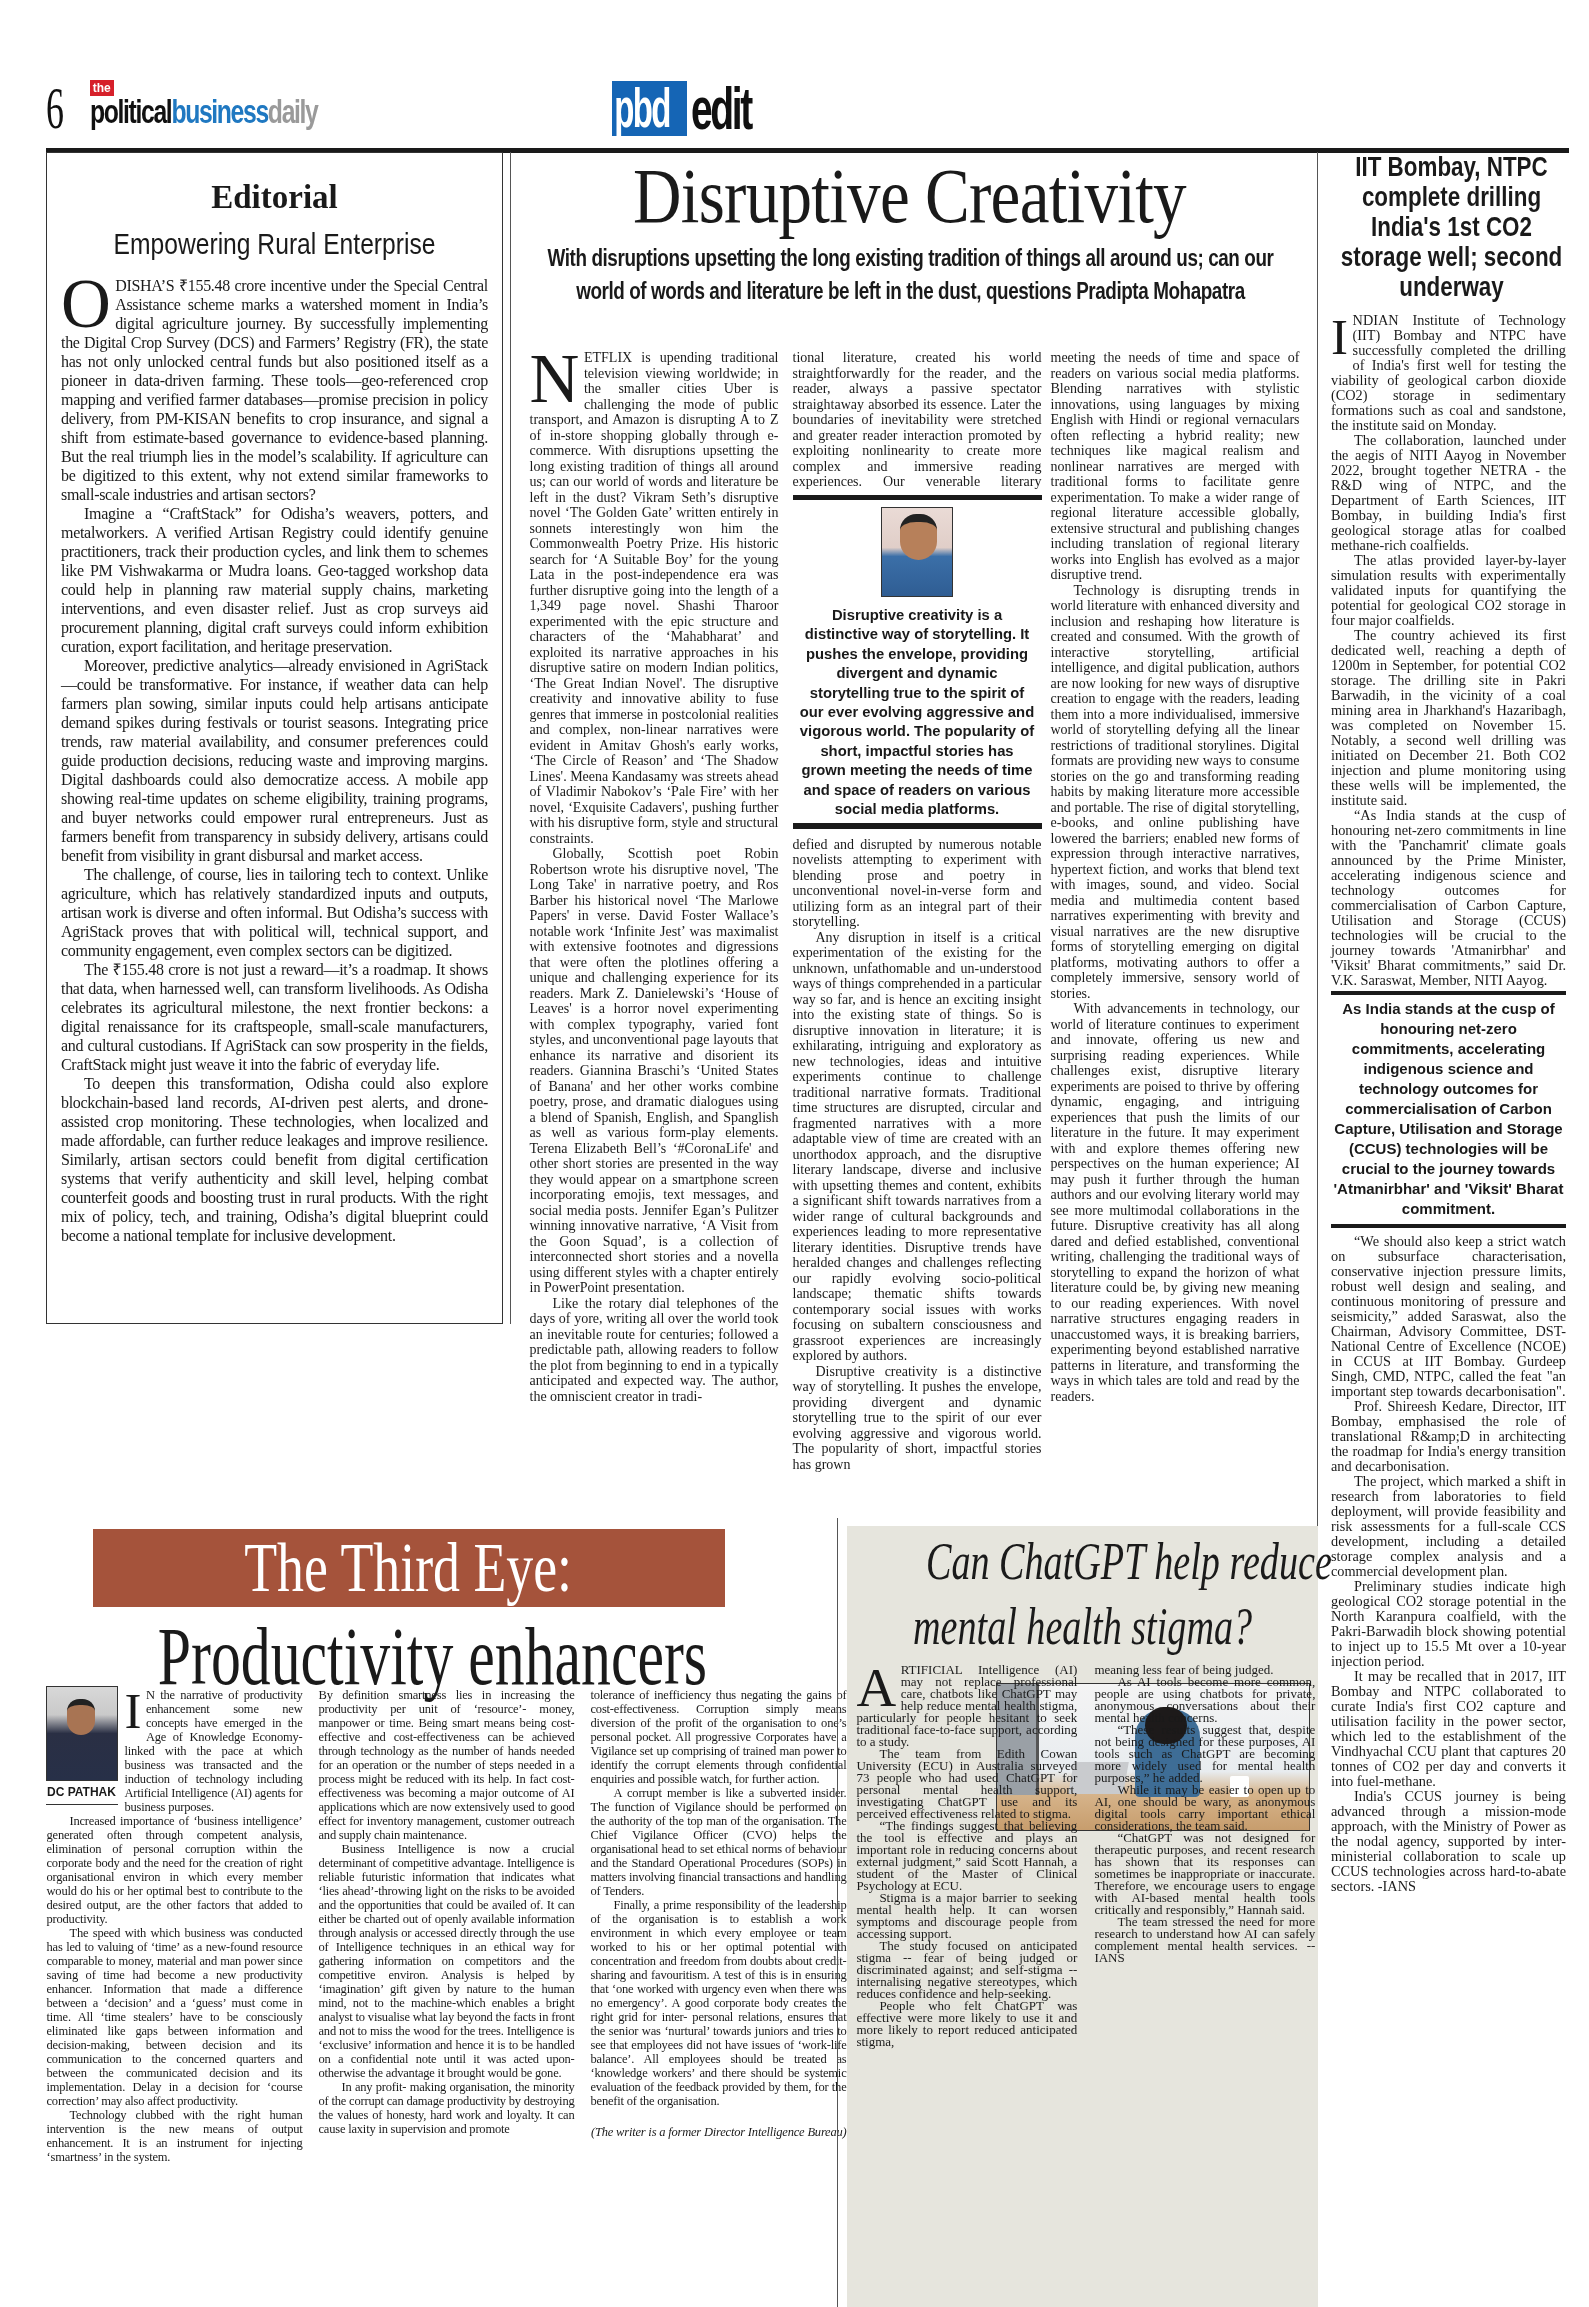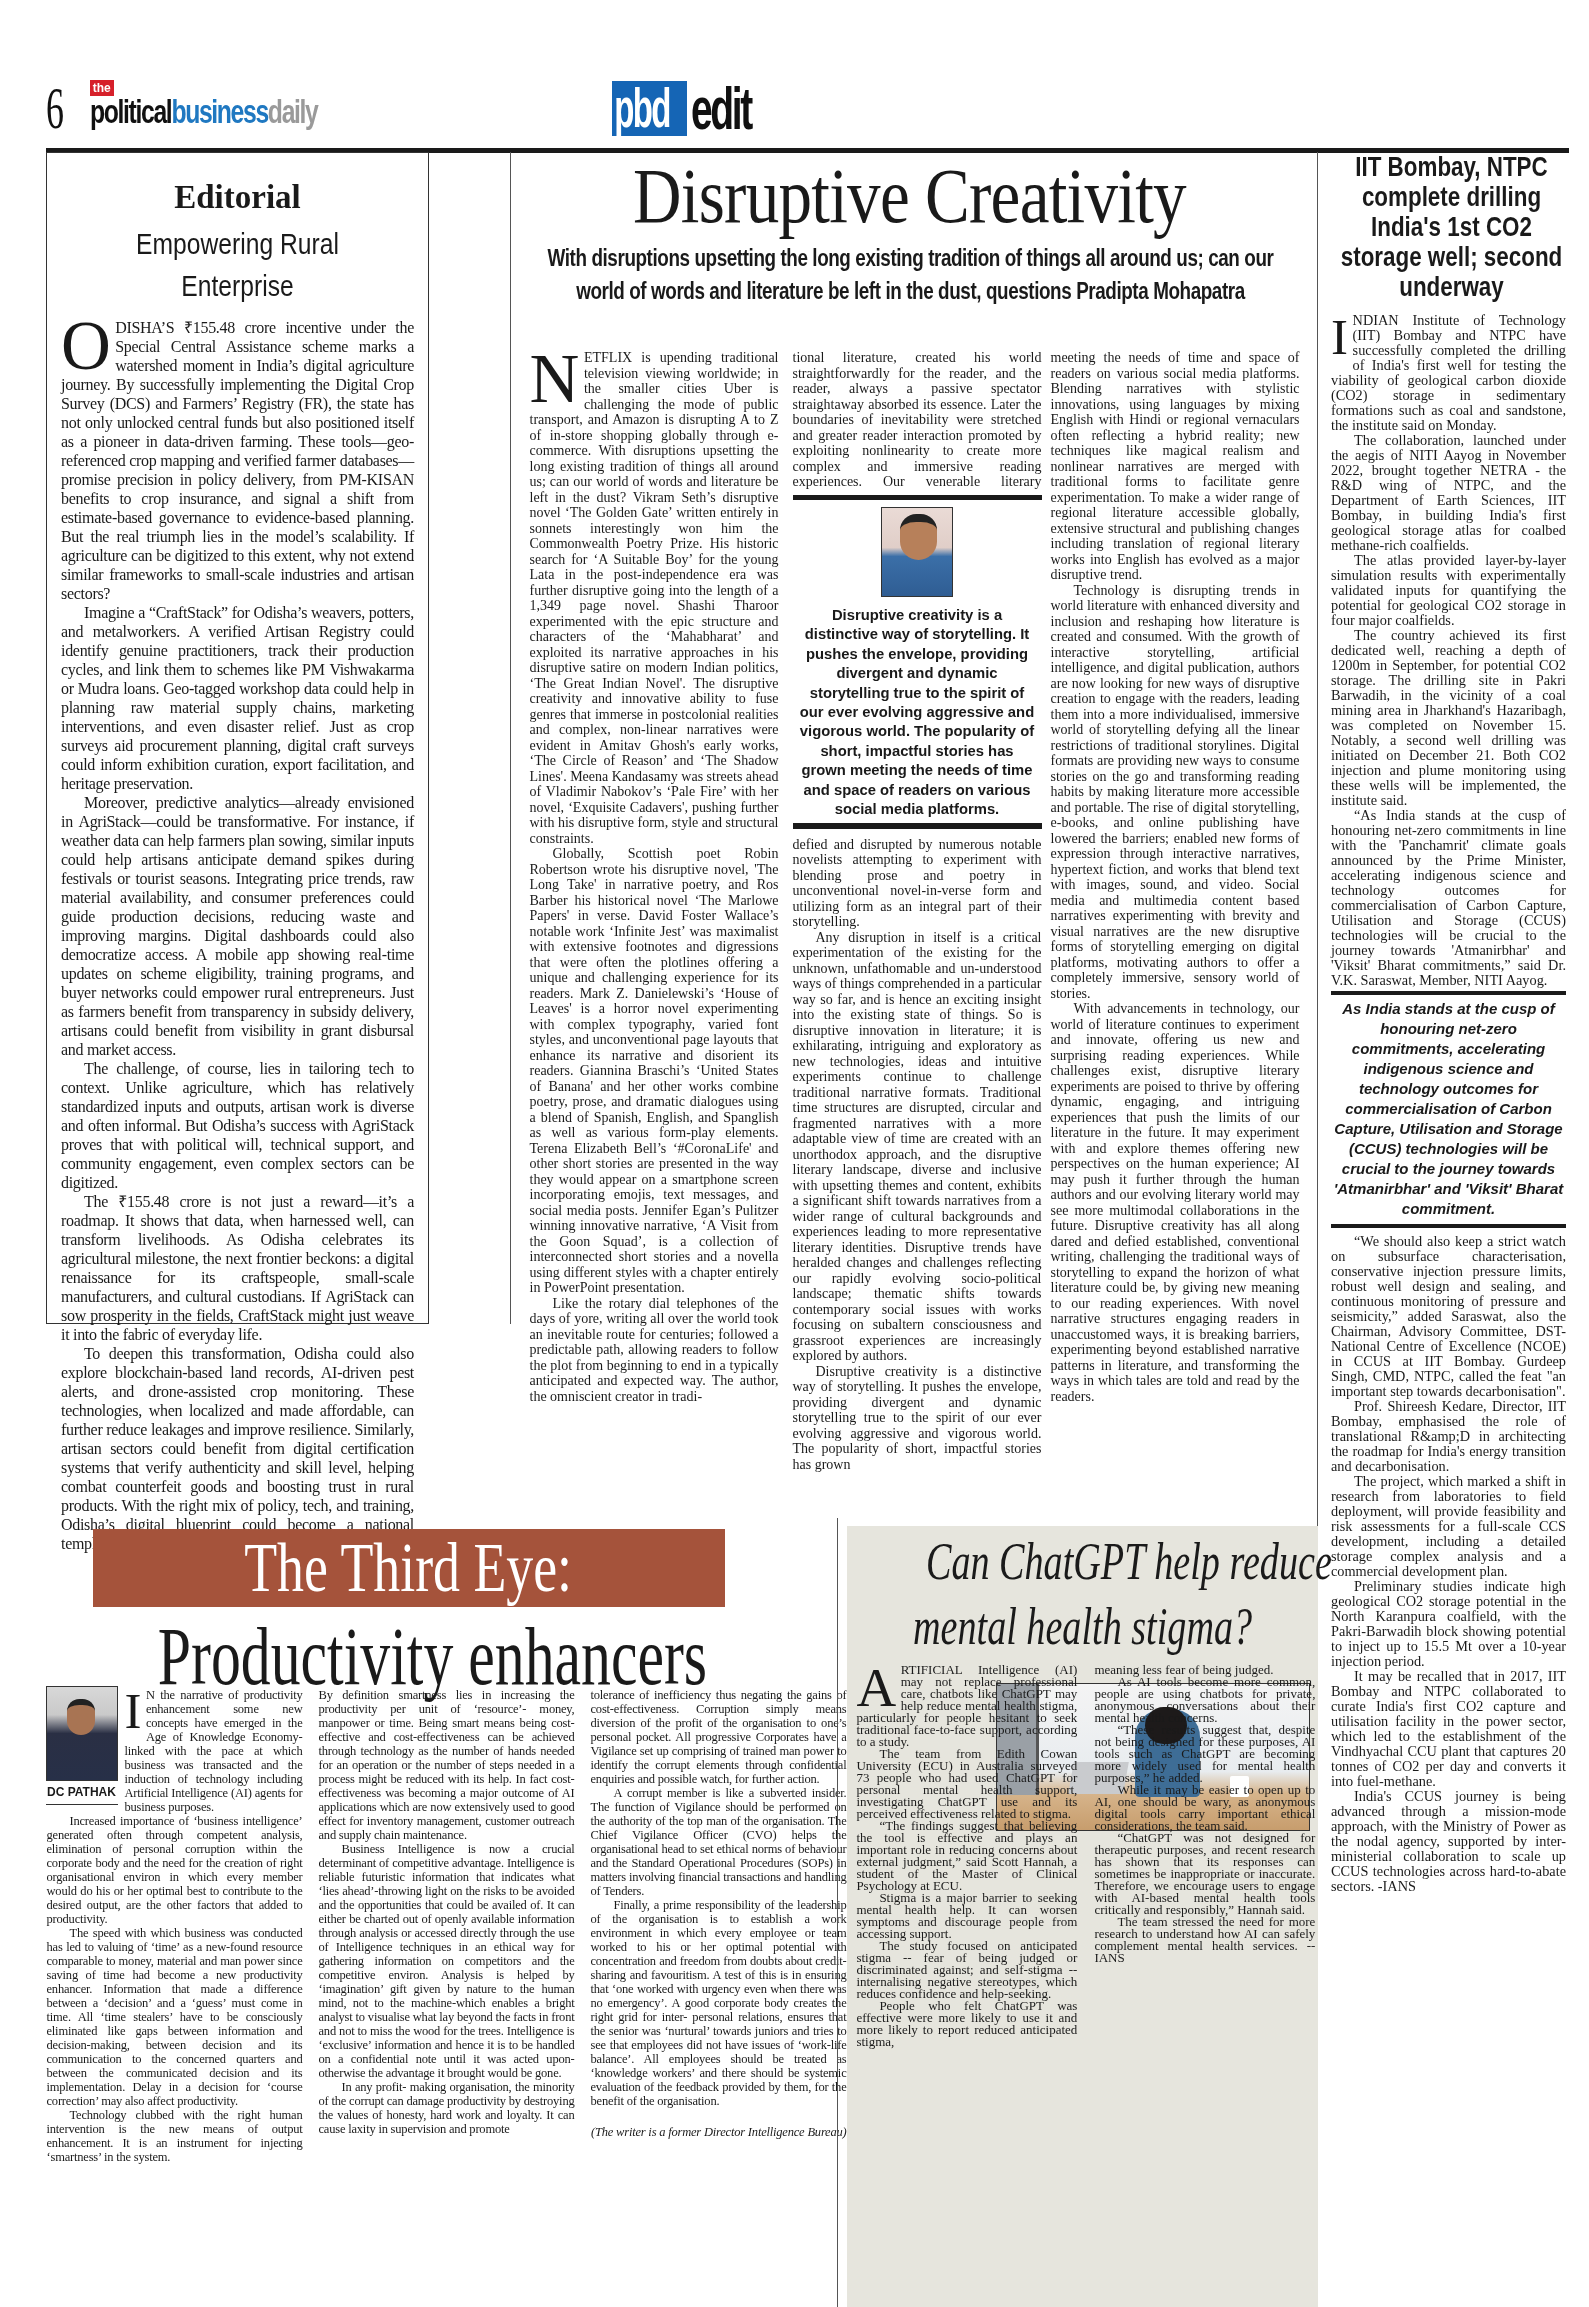--- a/index.html
+++ b/index.html
@@ -23,21 +23,21 @@
   .mast-date { font-size: 24px; margin-top: 11px; transform: scaleX(0.7); transform-origin: right top; white-space: nowrap; }
   .mast-rule { position: absolute; left: 46px; top: 148px; width: 1523px; height: 4.6px; background: #1a1a1a; }
 
   
   .col { text-align: justify; hyphens: auto; }
   .col p { text-indent: 23px; }
   .col p.first { text-indent: 0; }
   .dropcap { float: left; font-size: 69px; line-height: 55px; margin: 1.8px 4.6px 0 0; font-family: "Liberation Serif", serif; }
 
   
-  .editorial { position: absolute; left: 46px; top: 152px; width: 383px; height: 1172px; border: 1.4px solid #333; padding: 18.5px 14px; }
+  .editorial { position: absolute; left: 46px; top: 152px; width: 457px; height: 1172px; border: 1.4px solid #333; padding: 18.5px 14px; }
   .ed-kicker { text-align: center; font-size: 33px; font-weight: bold; line-height: 42px; margin-top: 4.6px; }
   .ed-title { text-align: center; font-size: 54px; line-height: 60px; margin-top: 1.8px; }
   .ed-sub { text-align: center; font-family: "Liberation Sans", sans-serif; font-size: 29px; line-height: 42px; margin-top: 4.6px; transform: scaleX(0.85); }
   .ed-body { margin-top: 11px; font-size: 16px; line-height: 19px; letter-spacing: -0.3px; }
 
   
   .feature { position: absolute; left: 510px; top: 152px; width: 798px; height: 1172px; border-left: 1.4px solid #555; }
   .feat-title { text-align: center; font-size: 79px; line-height: 83px; margin-top: 2.3px; letter-spacing: -0.9px; transform: scaleX(0.85); }
   .feat-deck { text-align: center; font-family: "Liberation Sans", sans-serif; font-weight: bold; font-size: 23px; line-height: 33px; padding: 0 14px; margin-top: 4.6px; letter-spacing: -0.5px; transform: scaleX(0.82); transform-origin: center; width: 969px; margin-left: -85px; }
   .feat-deck .byline { font-weight: bold; }
@@ -50,21 +50,21 @@
   .thick-rule { height: 5.5px; background: #1a1a1a; margin: 3.7px 0; }
   .photo-author { width: 72px; height: 90px; margin: 6.5px auto 9.2px; border: 0.9px solid #333; background: linear-gradient(180deg, #eadbd6 0%, #e0cec8 45%, #3b6fa8 55%, #2f5d93 100%); position: relative; }
   .photo-author .head { position: absolute; left: 17.5px; top: 6.5px; width: 37px; height: 46px; border-radius: 18.5px 18.5px 21px 21px; background: #b7805a; border-top: 8.3px solid #222; }
   .pullquote { text-align: center; font-family: "Liberation Sans", sans-serif; font-weight: bold; font-size: 14.8px; line-height: 19.4px; padding: 0 4.6px; }
   .fcol.c2 .after { margin-top: 8.3px; }
 
   
   .news { position: absolute; left: 1317px; top: 152px; width: 263px; height: 2236px; border-left: 1.4px solid #555; padding-left: 13px; padding-right: 14px; }
   .news-title { text-align: center; font-family: "Liberation Sans", sans-serif; font-weight: bold; font-size: 28px; line-height: 30px; margin-top: 0; transform: scaleX(0.8); width: 291px; margin-left: -25px; }
   .news-body { font-size: 14.3px; line-height: 15px; margin-top: 11px; }
-  .news-pull { text-align: center; font-family: "Liberation Sans", sans-serif; font-weight: bold; font-size: 15px; line-height: 20px; border-top: 4.6px solid #1a1a1a; border-bottom: 4.6px solid #1a1a1a; padding: 4.6px 0; margin: 2.8px 0 6.5px; font-style: italic; }
+  .news-pull { text-align: center; font-family: "Liberation Sans", sans-serif; font-weight: bold; font-size: 15px; line-height: 20px; border-top: 4.6px solid #1a1a1a; border-bottom: 4.6px solid #1a1a1a; padding: 4.6px 0; margin: 2.8px 0 6.5px; }
 
   
   .thirdeye { position: absolute; left: 18.5px; top: 1518px; width: 828px; height: 914px; }
   .te-banner { position: absolute; left: 74px; top: 10.6px; width: 632px; height: 78px; background: #a5533b; color: #fff; text-align: center; font-size: 69px; line-height: 78px; transform: scaleX(1); }
   .te-banner span { display: inline-block; transform: scaleX(0.78); }
   .te-title { position: absolute; left: 0; top: 92px; width: 828px; text-align: center; font-size: 83px; line-height: 92px; white-space: nowrap; }
   .te-title span { display: inline-block; transform: scaleX(0.72); }
   .te-photo { position: absolute; left: 27px; top: 168px; width: 72px; height: 95px; border: 0.9px solid #333; background: linear-gradient(180deg, #d8d8d8 0%, #c9c9c9 30%, #2a2f44 50%, #273048 100%); }
   .te-photo .head { position: absolute; left: 20px; top: 12px; width: 28px; height: 36px; border-radius: 13px 13px 14.8px 14.8px; background: #a87453; border-top: 6.5px solid #222; }
   .te-byline { position: absolute; left: 27px; top: 267px; width: 72px; text-align: center; font-family: Liberation Sans, sans-serif; font-weight: bold; font-size: 12px; line-height: 15.7px; border-bottom: 1.4px solid #333; padding-bottom: 2.8px; }

